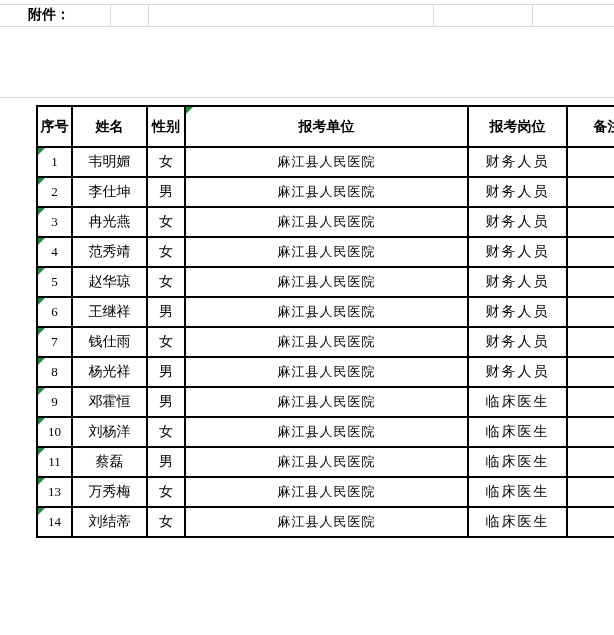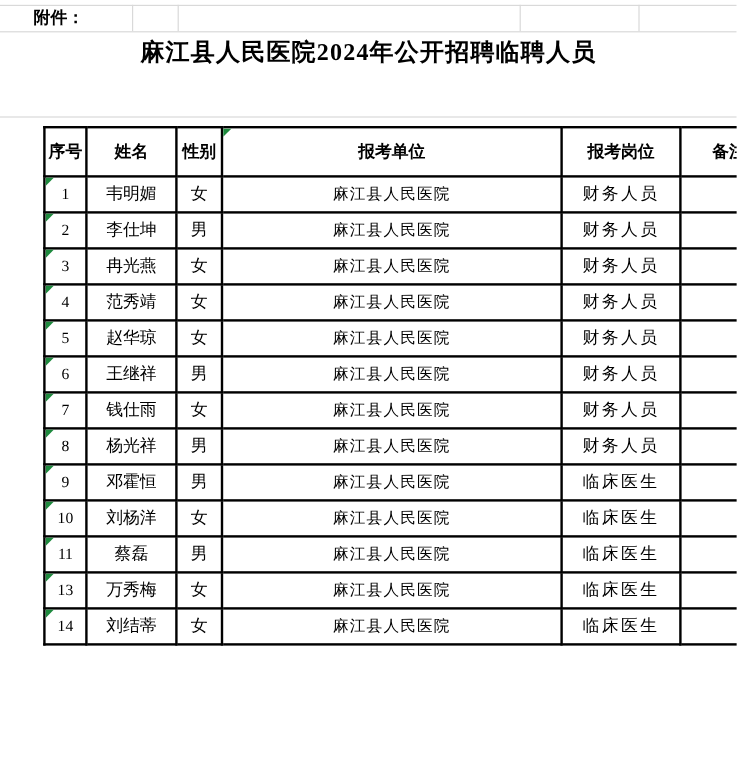--- a/index.html
+++ b/index.html
@@ -85,21 +85,20 @@
 
   <div class="grid-v" style="left:37px;top:629px;height:6px;"></div>
   <div class="grid-v" style="left:110px;top:629px;height:6px;"></div>
   <div class="grid-v" style="left:148px;top:629px;height:6px;"></div>
   <div class="grid-v" style="left:433px;top:629px;height:6px;"></div>
   <div class="grid-v" style="left:532px;top:629px;height:6px;"></div>
 
   <div class="attachment">附件：</div>
 
   <div class="doc-title">
-    <div>麻江县人民医院2024年公开招聘临聘人员</div>
   </div>
 
   <table class="roster">
     <colgroup>
       <col class="w-no">
         <col class="w-name">
         <col class="w-gender">
       <col class="w-unit">
         <col class="w-pos">
         <col class="w-remark">

